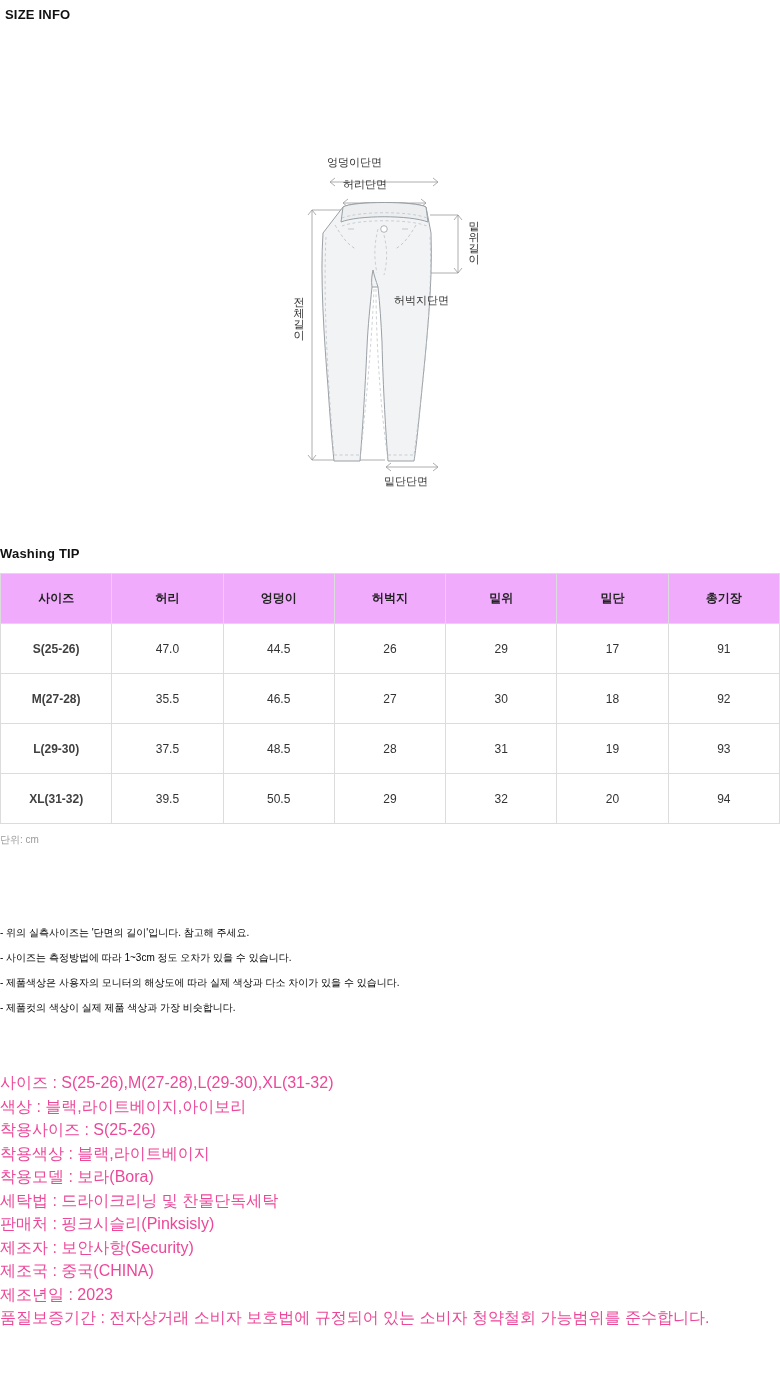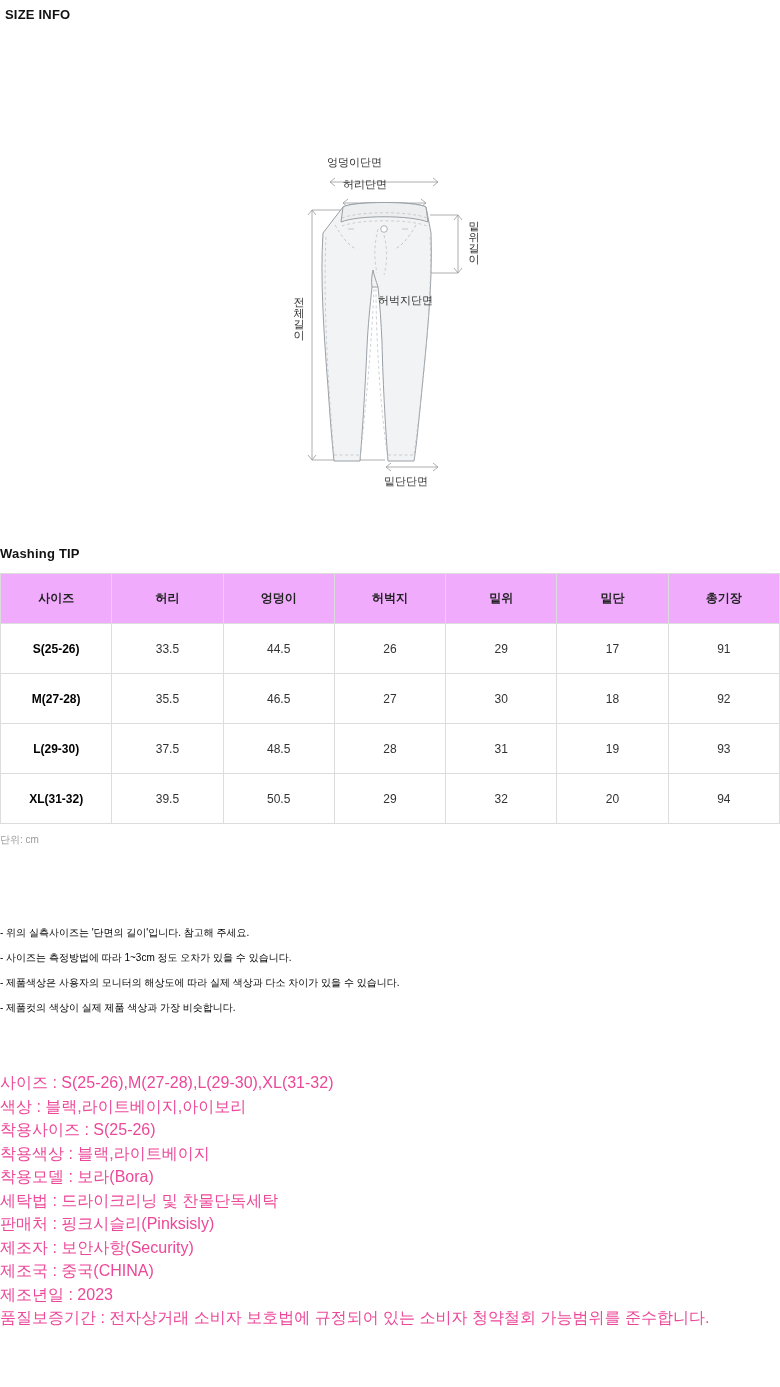--- a/index.html
+++ b/index.html
@@ -76,21 +76,21 @@
     height: 50px;
     padding: 0 4px;
   }
   table.size-table th {
     background: #f0abfc;
     font-weight: bold;
     color: #222222;
   }
   table.size-table td.col-size {
     font-weight: bold;
-    color: #000000;
+    color: #404040;
   }
   table.size-table td { font-weight: normal; }
   .unit-note {
     font-size: 10px;
     color: #999999;
     margin-top: 9px;
   }
 
   .notes {
     margin-top: 73px;
@@ -206,21 +206,21 @@
         </g>
         <g stroke="#b9bec4" stroke-width="0.7" fill="none" stroke-dasharray="3,2.5">
           <path d="M36,100 C33,160 38,250 44,318"></path>
           <path d="M140,100 C143,160 133,250 124,318"></path>
         </g>
       </svg>
 
       <div class="dlabel" style="left:37px; top:18px;">엉덩이단면</div>
       <div class="dlabel" style="left:53px; top:40px;">허리단면</div>
       <div class="dlabel vertical" style="left:178px; top:76px; height:62px;">밑위길이</div>
-      <div class="dlabel" style="left:88px; top:156px;">허벅지단면</div>
+      <div class="dlabel" style="left:104px; top:156px;">허벅지단면</div>
       <div class="dlabel vertical" style="left:3px; top:152px; height:68px;">전체길이</div>
       <div class="dlabel" style="left:94px; top:337px;">밑단단면</div>
     </div>
   </div>
 
   <div class="tip-block">
     <div class="section-title" id="washing-tip-title">Washing TIP</div>
 
     <table class="size-table">
       <thead>
@@ -230,21 +230,21 @@
           <th>엉덩이</th>
           <th>허벅지</th>
           <th>밑위</th>
           <th>밑단</th>
           <th>총기장</th>
         </tr>
       </thead>
       <tbody>
         <tr>
           <td class="col-size">S(25-26)</td>
-          <td>33.5</td>
+          <td>47.0</td>
           <td>44.5</td>
           <td>26</td>
           <td>29</td>
           <td>17</td>
           <td>91</td>
         </tr>
         <tr>
           <td class="col-size">M(27-28)</td>
           <td>35.5</td>
           <td>46.5</td>

